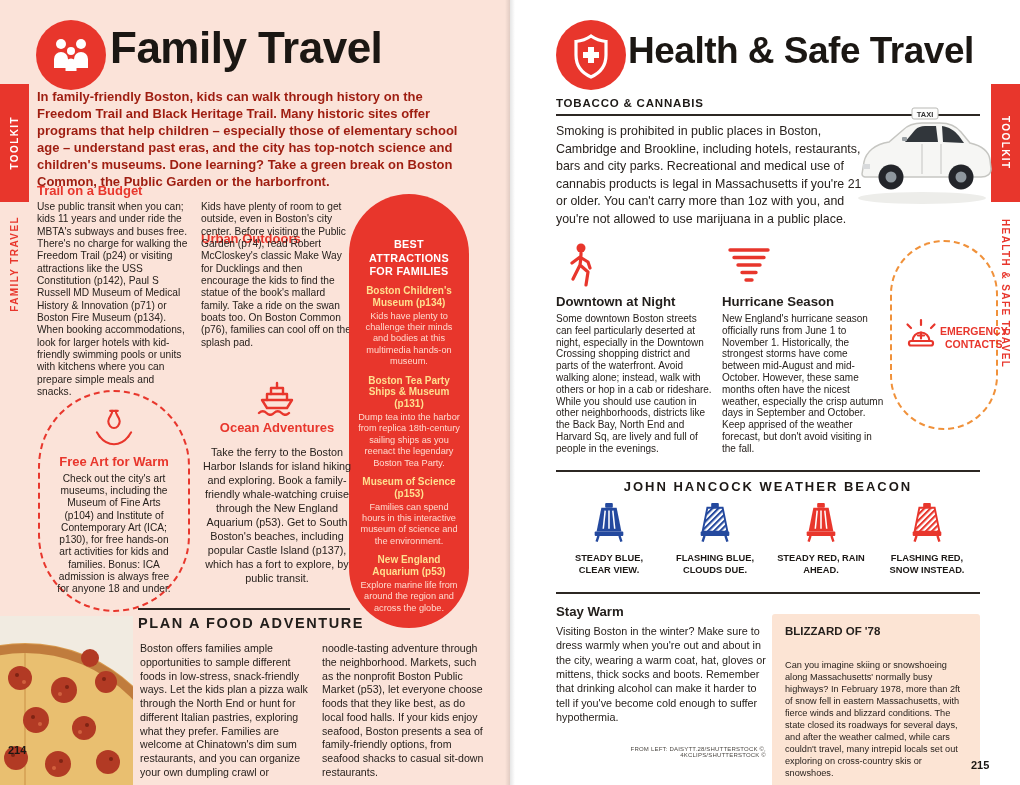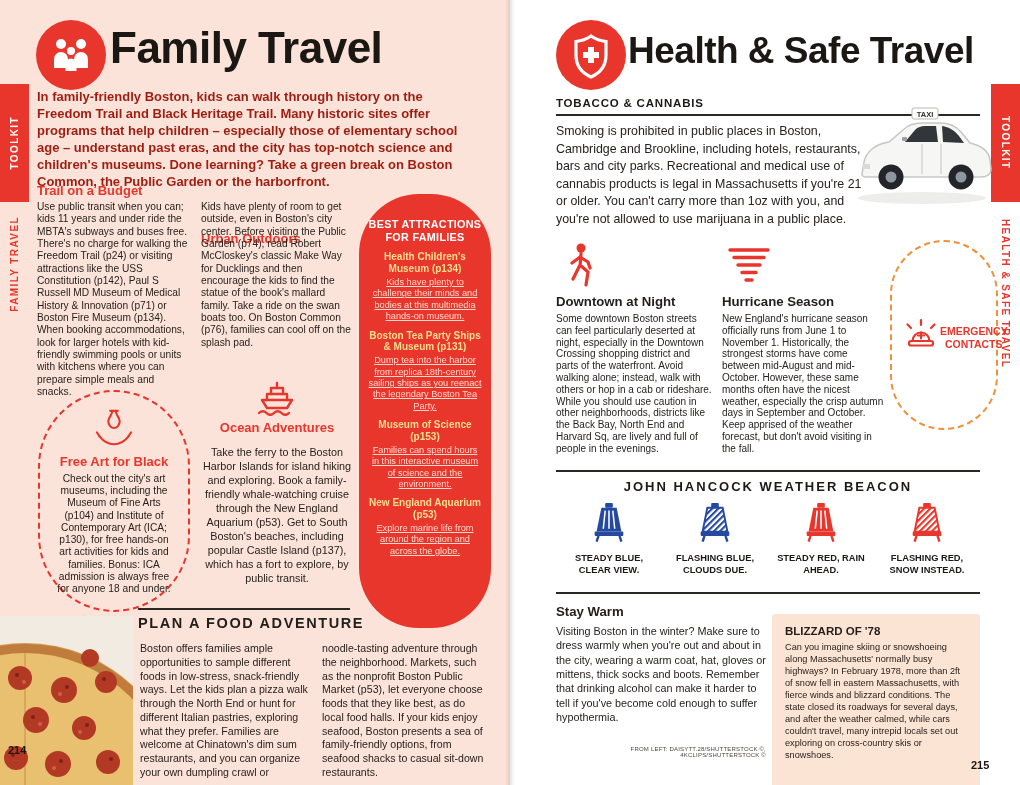--- a/index.html
+++ b/index.html
@@ -24,21 +24,21 @@
 
   .intro { font-size:13px; line-height:1.31; font-weight:bold; color:#9e1d10; }
 
   .col-heading { font-size:13px; font-weight:bold; color:#e8362c; }
   .col-heading-dark { font-size:13.2px; font-weight:bold; color:#221e1b; }
   .col-body { font-size:10.2px; line-height:1.21; color:#28221e; }
 
   .best-panel { background:#e8362c; border-radius:60px; padding:24px 9px 14px; display:flex; flex-direction:column; gap:7px; text-align:center; }
   .best-heading { color:#fff; font-weight:bold; font-size:10.8px; line-height:1.22; letter-spacing:0.3px; }
   .best-title { color:#ffdf8f; font-weight:bold; font-size:10px; line-height:1.18; }
-  .best-body { color:#ffd9cd; font-size:9.2px; line-height:1.24; margin-top:2px;text-decoration:underline; }
+  .best-body { color:#ffd9cd; font-size:9.2px; line-height:1.24; margin-top:2px; }
 
   .oval { border:2px dashed #e8362c; border-radius:80px; display:flex; flex-direction:column; align-items:center; text-align:center; }
   .oval-art { padding:16px 13px 10px; }
   .oval-body { font-size:10.2px; line-height:1.2; color:#28221e; margin-top:4px; }
 
   .ocean-box { text-align:center; }
   .ocean-body { font-size:10.8px; line-height:1.3; color:#28221e; margin-top:10px; }
 
   .rule { background:#2c2723; height:1.5px; }
   .food-heading { font-size:14.5px; font-weight:bold; letter-spacing:1.6px; color:#221e1b; }
@@ -54,21 +54,21 @@
 
   .beacon-title { font-size:13px; font-weight:bold; letter-spacing:2px; text-align:center; color:#1d1916; }
   .beacon-row { display:flex; }
   .beacon-cell { flex:1; display:flex; flex-direction:column; align-items:center; }
   .beacon-label { font-size:9.3px; font-weight:bold; line-height:1.3; text-align:center; color:#1d1916; margin-top:8px; max-width:100px; }
   .beacon-blue { color:#24499e; }
   .beacon-red { color:#e8362c; }
 
   .blizzard-box { background:#fce4d4; border-radius:3px; padding:11px 13px; }
   .blizzard-heading { font-size:11.5px; font-weight:bold; color:#221e1b; }
-  .blizzard-body { font-size:9.2px; line-height:1.3; color:#28221e; margin-top:5px; }
+  .blizzard-body { font-size:9.2px; line-height:1.3; color:#28221e; margin-top:23px; }
 
   .credits { font-size:6px; letter-spacing:0.2px; color:#4c4843; text-align:right; }
   .pagenum { font-size:11px; font-weight:bold; color:#1b1713; }
   .spine { background:linear-gradient(to right, rgba(0,0,0,0) 0%, rgba(0,0,0,0.10) 50%, rgba(0,0,0,0) 100%); }
 </style>
 </head>
 <body>
 
 <svg width="0" height="0" style="position:absolute" aria-hidden="true">
   <defs>
@@ -110,24 +110,24 @@
     <h1 class="abs page-title title-lg" style="left:110px; top:26px;">Family Travel</h1>
 
     <p class="abs intro" style="left:37px; top:88px; width:443px;">In family-friendly Boston, kids can walk through history on the Freedom Trail and Black Heritage Trail. Many historic sites offer programs that help children – especially those of elementary school age – understand past eras, and the city has top-notch science and children's museums. Done learning? Take a green break on Boston Common, the Public Garden or the harborfront.</p>
 
     <div class="abs col-heading" style="left:37px; top:183px;">Trail on a Budget</div>
     <p class="abs col-body" style="left:37px; top:201px; width:154px;">Use public transit when you can; kids 11 years and under ride the MBTA's subways and buses free. There's no charge for walking the Freedom Trail (p24) or visiting attractions like the USS Constitution (p142), Paul S Russell MD Museum of Medical History &amp; Innovation (p71) or Boston Fire Museum (p134). When booking accommodations, look for larger hotels with kid-friendly swimming pools or units with kitchens where you can prepare simple meals and snacks.</p>
 
     <div class="abs col-heading" style="left:201px; top:183px;margin-top:48px;">Urban Outdoors</div>
     <p class="abs col-body" style="left:201px; top:201px; width:151px;">Kids have plenty of room to get outside, even in Boston's city center. Before visiting the Public Garden (p74), read Robert McCloskey's classic Make Way for Ducklings and then encourage the kids to find the statue of the book's mallard family. Take a ride on the swan boats too. On Boston Common (p76), families can cool off on the splash pad.</p>
 
-    <div class="abs best-panel" style="left:359px; top:194px; width:132px; height:434px;">
+    <div class="abs best-panel" style="left:349px; top:194px; width:120px; height:434px;justify-content:flex-end;">
       <div class="best-heading">BEST ATTRACTIONS FOR FAMILIES</div>
       <div>
-        <div class="best-title">Health Children's Museum (p134)</div>
+        <div class="best-title">Boston Children's Museum (p134)</div>
         <div class="best-body">Kids have plenty to challenge their minds and bodies at this multimedia hands-on museum.</div>
       </div>
       <div>
         <div class="best-title">Boston Tea Party Ships &amp; Museum (p131)</div>
         <div class="best-body">Dump tea into the harbor from replica 18th-century sailing ships as you reenact the legendary Boston Tea Party.</div>
       </div>
       <div>
         <div class="best-title">Museum of Science (p153)</div>
         <div class="best-body">Families can spend hours in this interactive museum of science and the environment.</div>
       </div>
@@ -140,21 +140,21 @@
     <div class="abs oval oval-art" style="left:38px; top:390px; width:152px; height:222px;">
       <span>
         <svg width="44" height="40" viewBox="0 0 46 42" fill="none" stroke="#e8362c" stroke-width="2.2" stroke-linecap="round" stroke-linejoin="round">
           <path d="M19,3 h8"></path>
           <path d="M21,3 c1,4 -4,6 -4,11 c0,4 3,7 6,7 c3,0 6,-3 6,-7 c0,-5 -5,-7 -4,-11"></path>
           <path d="M8,30 c4,5 9,8 15,8 c6,0 11,-3 15,-8"></path>
           <path d="M8,30 l-3,-4.5"></path>
             <path d="M38,30 l3,-4.5"></path>
         </svg>
       </span>
-      <div class="col-heading" style="margin-top:2px;">Free Art for Black</div>
+      <div class="col-heading" style="margin-top:2px;">Free Art for Warm</div>
       <p class="oval-body">Check out the city's art museums, including the Museum of Fine Arts (p104) and Institute of Contemporary Art (ICA; p130), for free hands-on art activities for kids and families. Bonus: ICA admission is always free for anyone 18 and under.</p>
     </div>
 
     <div class="abs ocean-box" style="left:196px; top:372px; width:162px;">
       <span>
         <svg width="48" height="44" viewBox="0 0 48 44" fill="none" stroke="#e8362c" stroke-width="2.4" stroke-linecap="round" stroke-linejoin="round">
           <path d="M9,28 H39 L34,36 H14 Z"></path>
           <path d="M14,28 V22 H34 V28"></path>
           <path d="M18,22 V16 H30 V22"></path>
           <path d="M24,16 V11"></path>

